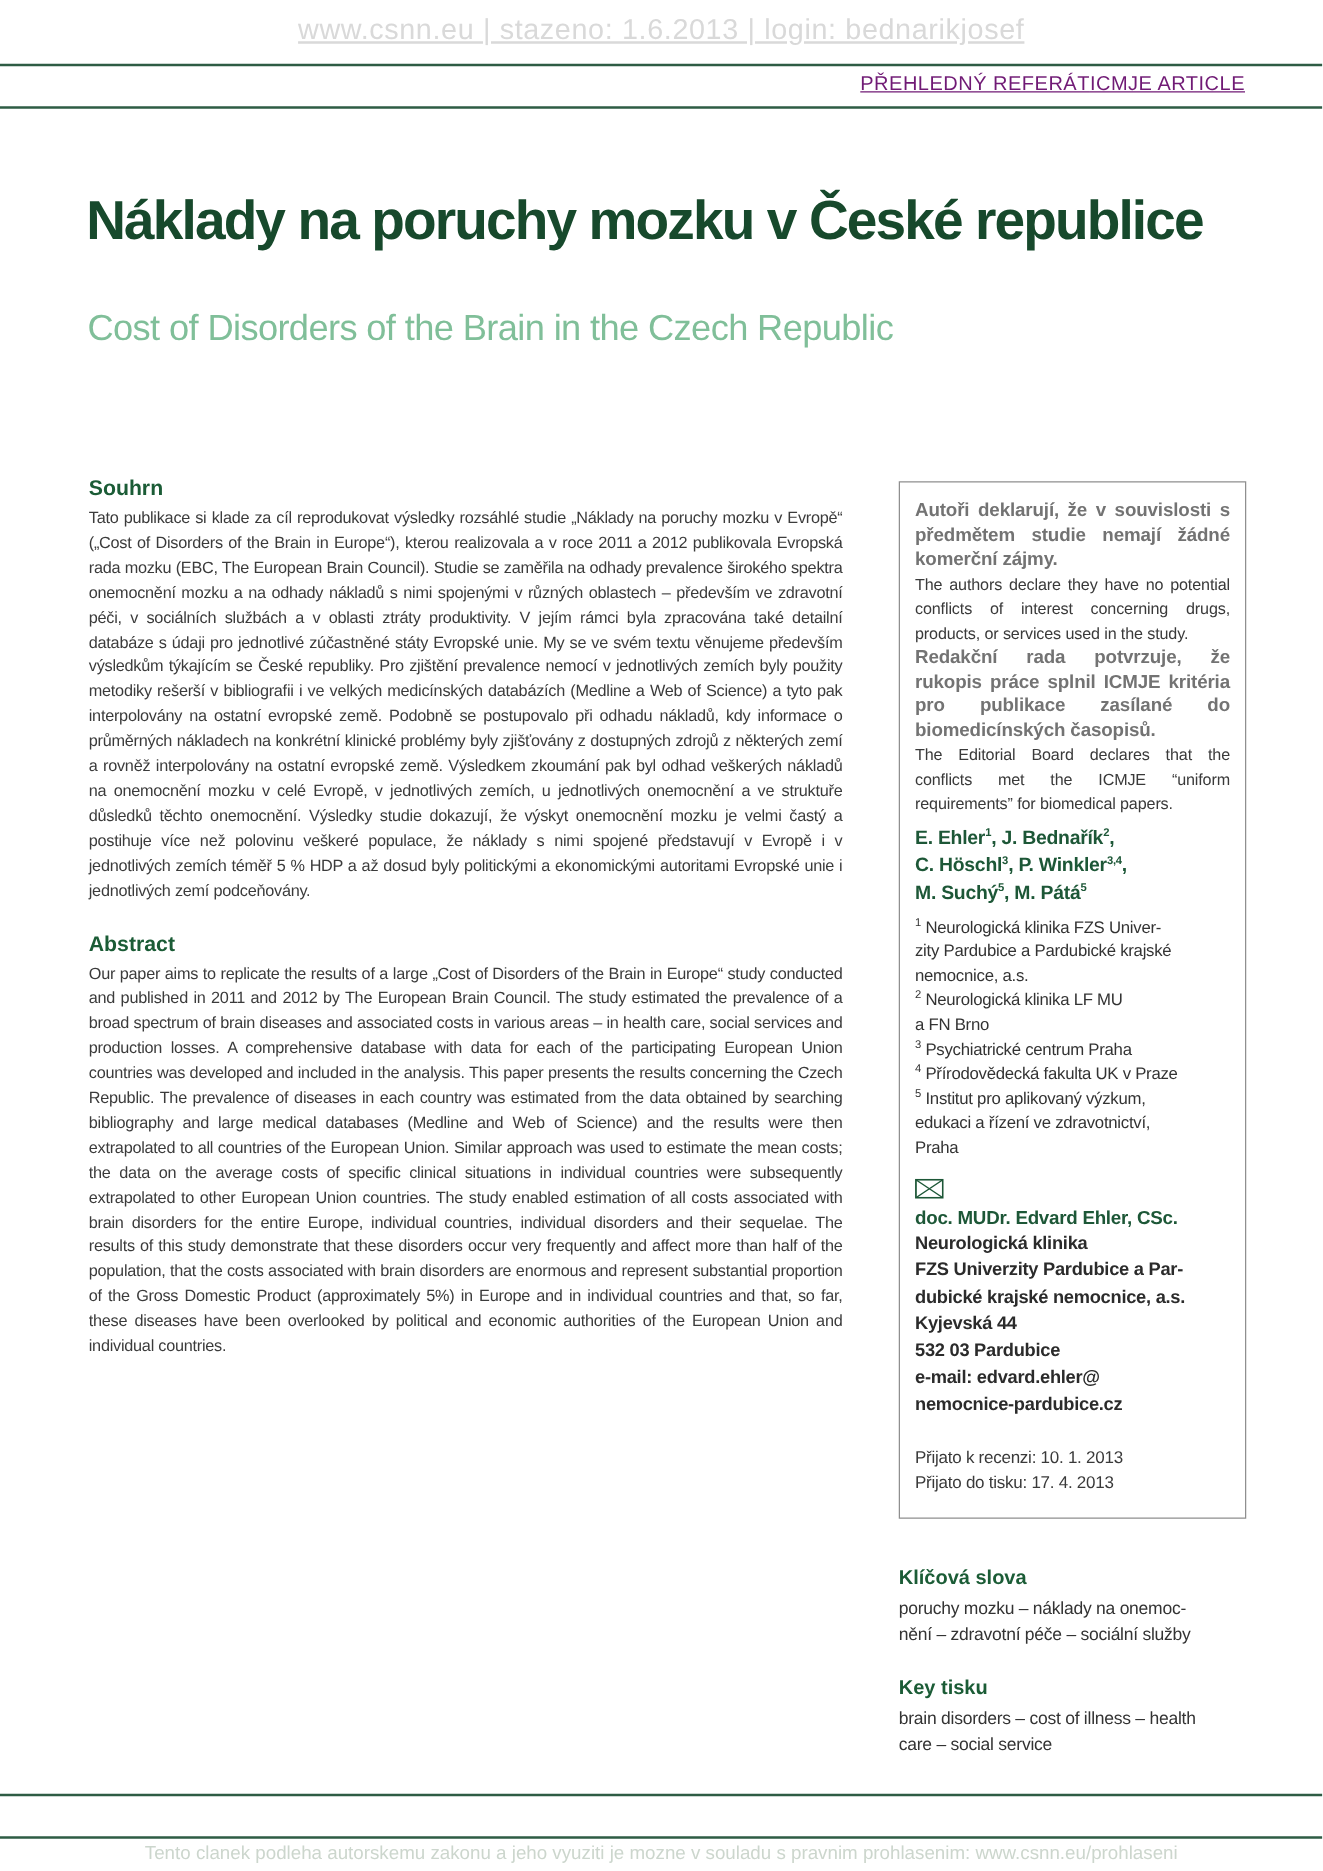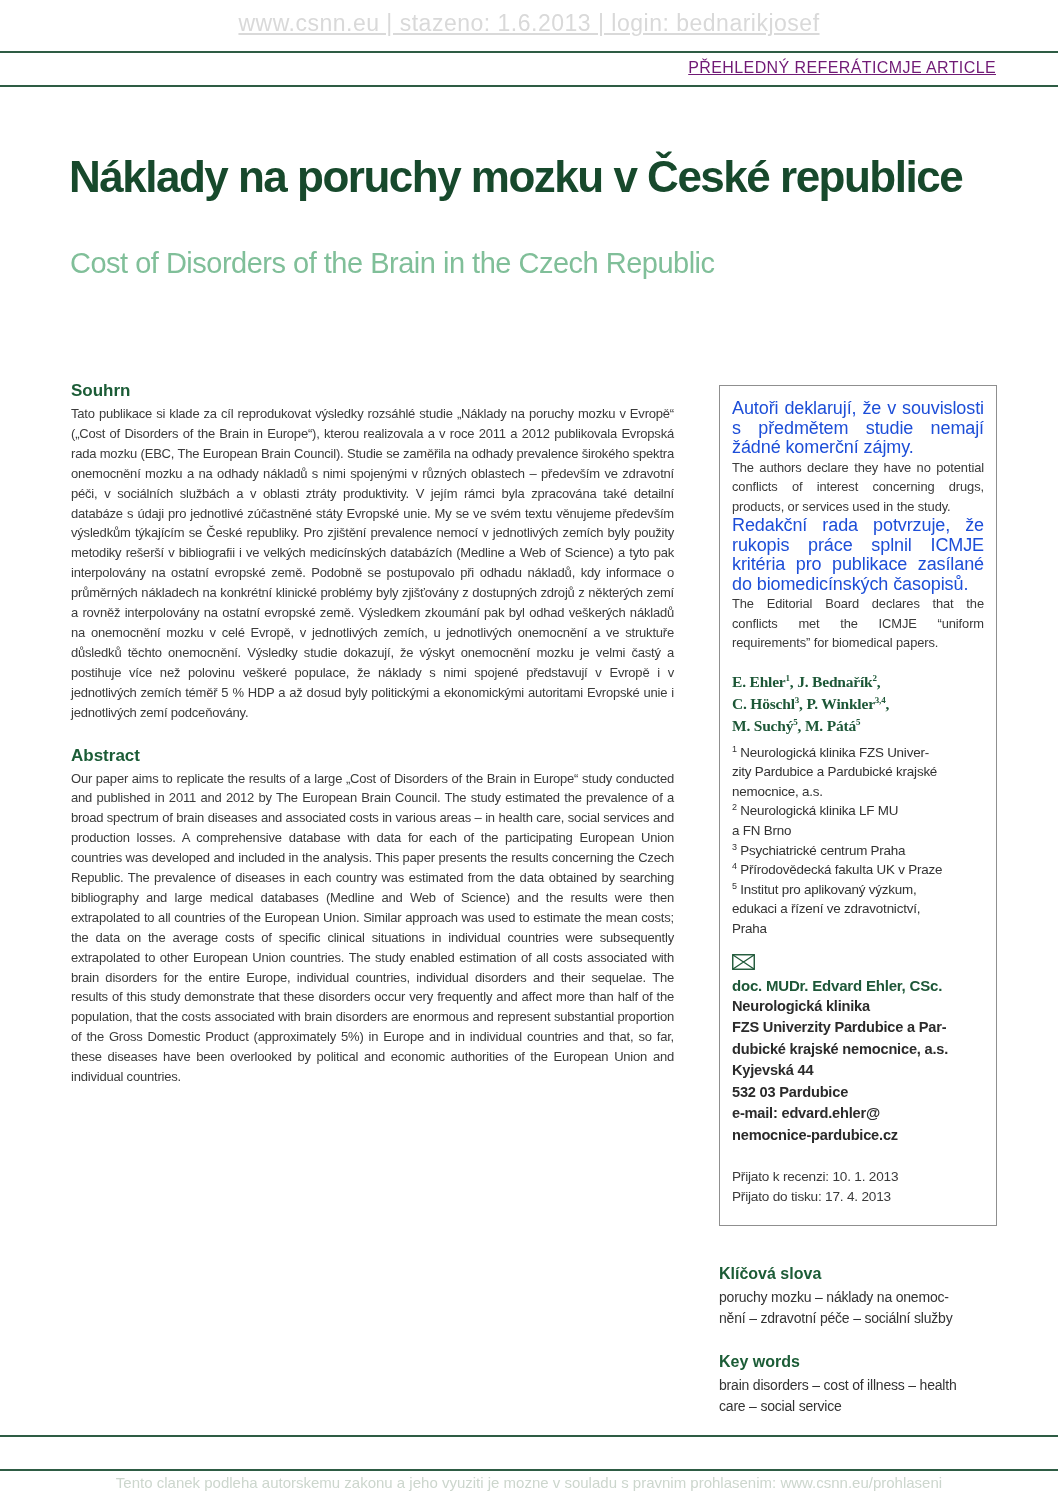--- a/index.html
+++ b/index.html
@@ -50,28 +50,28 @@
     font-size:13px; line-height:19.9px; letter-spacing:-0.2px;
     text-align:justify; color:#3b3b3b; margin:0 0 23px 0;
   }
   
   .col-right { position:absolute; left:719px; top:385px; width:278px; }
   .info-box {
     border:1px solid #8f8f8f; background:#ffffff;
     padding:13px 12px 18px 12px;
   }
   .decl-cz {
-    font-size:18px; line-height:19.6px; font-weight:400; color:#1d4ed8;
+    font-size:15px; line-height:19.6px; font-weight:700; color:#737373;
     text-align:justify; letter-spacing:-0.1px;
   }
   .decl-en {
     font-size:12.9px; line-height:19.4px; font-weight:400; color:#3a3a3a;
     text-align:justify; letter-spacing:-0.1px;
   }
-  .authors { margin-top:18px;font-family:Liberation Serif, serif; }
+  .authors { margin-top:7px; }
   .author-line {
     font-size:15.5px; line-height:22px; font-weight:700; color:#1d5737;
     letter-spacing:-0.2px;
   }
   .affils { margin-top:6px; }
   .affil-line {
     font-size:13.4px; line-height:19.6px; color:#333333; white-space:pre-line;
     letter-spacing:-0.2px;
   }
   sup { font-size:9px; line-height:0; }
@@ -173,21 +173,21 @@
 Přijato do tisku: 17. 4. 2013</p>
     </div>
 
     <div class="kw-block">
       <h3 class="kw-heading">Klíčová slova</h3>
       <p class="kw-body">poruchy mozku – náklady na onemoc-
 nění – zdravotní péče – sociální služby</p>
     </div>
 
     <div class="kw-block">
-      <h3 class="kw-heading">Key words</h3>
+      <h3 class="kw-heading">Key tisku</h3>
       <p class="kw-body">brain disorders – cost of illness – health
 care – social service</p>
     </div>
   </aside>
 
   <div class="rule rule-f1"></div>
   <div class="rule rule-f2"></div>
 
   <div class="wm-bottom">Tento clanek podleha autorskemu zakonu a jeho vyuziti je mozne v souladu s pravnim prohlasenim: www.csnn.eu/prohlaseni</div>
 

